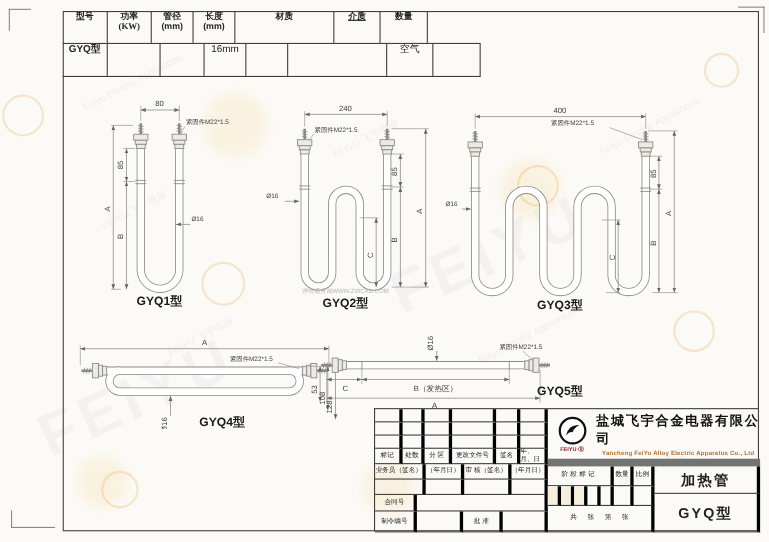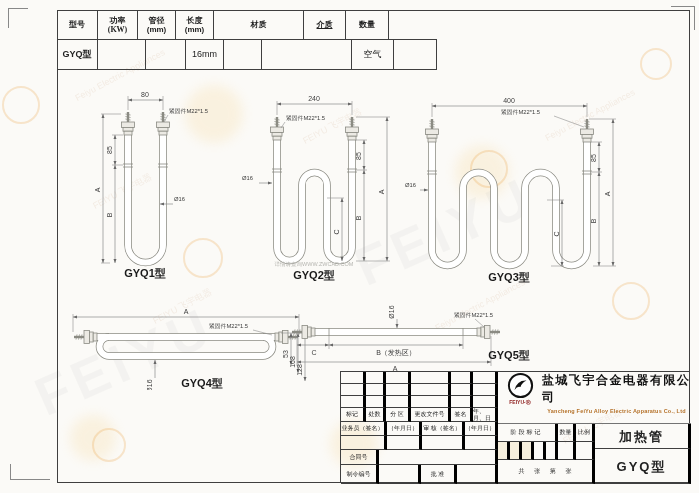--- a/index.html
+++ b/index.html
@@ -11,21 +11,21 @@
   .wm-blob{position:absolute;border-radius:50%;background:#f3c465;opacity:.16;filter:blur(6px);}
   .wm-txt{position:absolute;color:#c9a07e;opacity:.16;font-size:9px;white-space:nowrap;transform:rotate(-28deg);}
   .wm-big{position:absolute;color:#9a9a9a;opacity:.07;font-size:54px;font-weight:bold;letter-spacing:6px;transform:rotate(-24deg);}
   
   #frame{position:absolute;left:57px;top:10px;width:633px;height:473px;border:1.5px solid #3f3f3f;box-sizing:border-box;}
   .corner{position:absolute;box-sizing:border-box;}
   
   #spec{position:absolute;left:57px;top:10px;width:380px;height:60px;font-size:8px;}
   .srow{display:flex;height:30px;box-sizing:border-box;}
   .scell{box-sizing:border-box;border-right:1px solid #3f3f3f;display:flex;flex-direction:column;
-         align-items:center;justify-content:center;line-height:9px;}
+         align-items:center;line-height:9px;}
   .shead{font-weight:bold;}
   #spec .srow1{border-bottom:1px solid #3f3f3f;}
   #spec .srow2{border-bottom:1px solid #3f3f3f;}
   .sval{font-size:9px;}
   .sbold{font-weight:bold;}
   
   #signblk{position:absolute;left:8px;top:345px;width:49px;height:117px;border:1px solid #3f3f3f;box-sizing:border-box;}
   .sgrow{display:flex;height:23px;box-sizing:border-box;border-bottom:1px solid #3f3f3f;}
   .sgrow:last-child{border-bottom:none;}
   .sglabel{width:27px;box-sizing:border-box;border-right:1px solid #3f3f3f;font-size:9px;font-weight:bold;
@@ -359,21 +359,21 @@
         <div class="tbc" style="width:119px;"></div>
       </div>
       <div class="tbrow" style="height:19px;">
         <div class="tbc" style="width:38px;">制令编号</div>
         <div class="tbc" style="width:42px;"></div>
         <div class="tbc" style="width:36px;">批 准</div>
         <div class="tbc" style="width:41px;"></div>
       </div>
     </div>
 
-    <div class="abs" style="left:157px;top:0;width:193px;height:52px;border-bottom:1px solid #737373;box-sizing:border-box;display:flex;align-items:flex-start;">
+    <div class="abs" style="left:157px;top:0;width:193px;height:52px;border-bottom:7px solid #737373;box-sizing:border-box;display:flex;align-items:center;">
       <div style="width:44px;display:flex;flex-direction:column;align-items:center;">
         <svg width="27" height="27" viewBox="0 0 27 27">
           <circle cx="13.5" cy="13.5" r="11.6" fill="#fff" stroke="#111" stroke-width="2"></circle>
           <path d="M7.5,18 Q10,8 19.5,8.5 Q14.5,11 13.5,15 Q10.5,13.5 7.5,18 z" fill="#111"></path>
         </svg>
         <span class="logo-cap">FEIYU·Ⓡ</span>
       </div>
       <div style="flex:1;display:flex;flex-direction:column;align-items:center;">
         <span class="cmp-cn">盐城飞宇合金电器有限公司</span>
         <span class="cmp-en">Yancheng FeiYu Alloy Electric Apparatus Co., Ltd</span>

